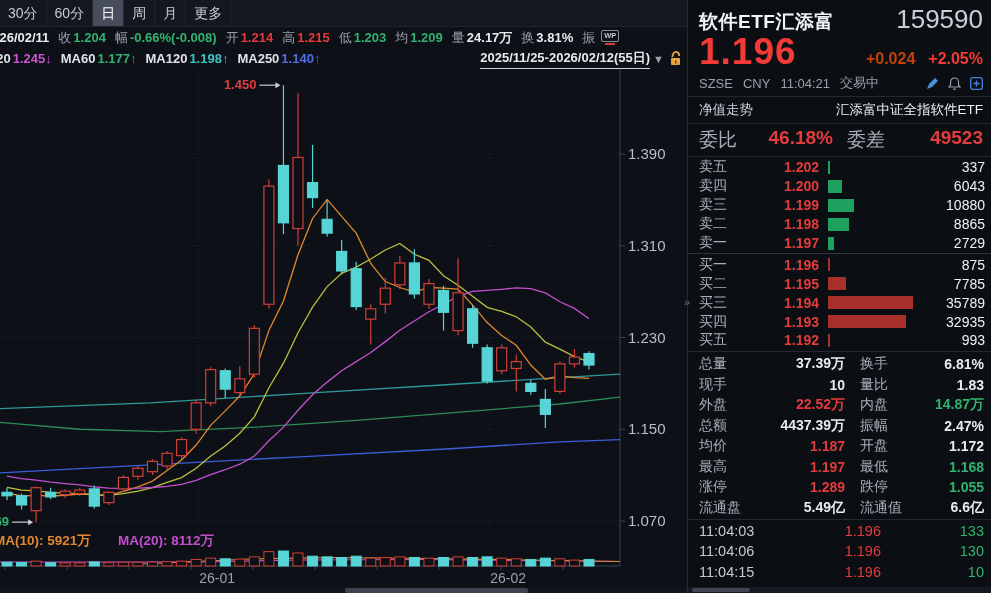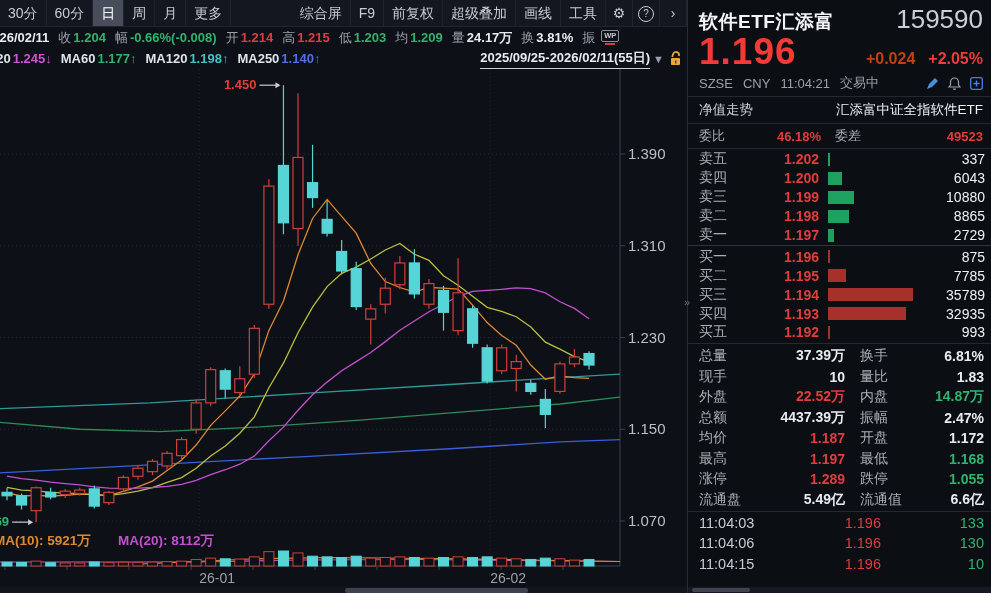--- a/index.html
+++ b/index.html
@@ -49,21 +49,21 @@
   .r-price{font-size:37px;font-weight:bold;color:#f43a36;letter-spacing:1px;}
   .r-chg{margin-left:auto;font-size:16px;font-weight:bold;color:#c2410c;}
   .r-pct{margin-left:13px;font-size:16px;font-weight:bold;color:#f43a36;}
   .r-status{display:flex;align-items:center;padding:1px 8px 4px 11px;font-size:13px;color:#9aa1ab;
       border-bottom:1px solid #232834;}
   .r-status .st{margin-right:10px;}
   .st-icons{margin-left:auto;display:flex;gap:9px;align-items:center;}
   .nav-row{display:flex;align-items:center;padding:4px 8px 4px 11px;font-size:13.5px;color:#cdd2da;
       border-bottom:1px solid #232834;}
   .nav-row .fund{margin-left:auto;color:#eef1f5;}
-  .wb-row{display:flex;align-items:center;padding:3px 8px 3px 11px;font-size:13px;
+  .wb-row{display:flex;align-items:flex-start;padding:3px 8px 3px 11px;font-size:19px;
       border-bottom:1px solid #232834;}
   .wb-label{color:#a9afb9;}
   .wb-v1{width:96px;text-align:right;color:#e23c3c;font-weight:bold;}
   .wb-l2{margin-left:14px;color:#a9afb9;}
   .wb-v2{flex:1;text-align:right;color:#e23c3c;font-weight:bold;}
   .depth{padding:1px 0;}
   .depth-row{display:flex;align-items:center;height:18.9px;font-size:14px;padding:0 5px 0 11px;}
   .d-label{width:34px;color:#a9afb9;}
   .d-price{width:86px;text-align:right;color:#e23c3c;font-weight:bold;}
   .d-bar-wrap{flex:1;position:relative;height:14px;margin-left:9px;}
@@ -95,31 +95,20 @@
   <div class="left">
     <div class="tb">
       <div class="tb-left" id="tb-left">
           <div class="tb-item">30分</div>
           <div class="tb-item">60分</div>
           <div class="tb-item sel">日</div>
           <div class="tb-item">周</div>
           <div class="tb-item">月</div>
           <div class="tb-item">更多</div>
         </div>
-      <div class="tb-right" id="tb-right">
-          <div class="tb-item">综合屏</div>
-          <div class="tb-item">F9</div>
-          <div class="tb-item">前复权</div>
-          <div class="tb-item">超级叠加</div>
-          <div class="tb-item">画线</div>
-          <div class="tb-item">工具</div>
-          <div class="tb-icon">⚙</div>
-          <div class="tb-icon"><span class="help-circle">?</span></div>
-          <div class="tb-icon">›</div>
-        </div>
     </div>
     <div class="qrow" id="quote-row">
         <span class="q-item">
           <span class="q-val w">2026/02/11</span>
         </span>
         <span class="q-item">
           <span class="q-label">收</span>
           <span class="q-val g">1.204</span>
         </span>
         <span class="q-item">
@@ -172,21 +161,21 @@
           <span class="q-item">
             <span class="ma-label">MA120</span>
             <span class="q-val ma120">1.198↑</span>
           </span>
           <span class="q-item">
             <span class="ma-label">MA250</span>
             <span class="q-val ma250">1.140↑</span>
           </span>
         </div>
       <div class="range-wrap">
-        <span class="range">2025/09/25-2026/02/11(55日)</span>
+        <span class="range">2025/11/25-2026/02/12(55日)</span>
         <span class="caret">▼</span>
         <svg width="13" height="15" viewBox="0 0 13 15">
           <path d="M4 7 V4 a3 3 0 0 1 6 0" fill="none" stroke="#e8a53c" stroke-width="1.8" transform="rotate(18 7 4)"></path>
           <rect x="2" y="7" width="9" height="7" rx="1" fill="#e8a53c"></rect>
           <rect x="6" y="9.5" width="1.4" height="3" fill="#5a4010"></rect>
         </svg>
       </div>
     </div>
     <div class="chart-wrap">
       <svg id="chart-svg" width="687" height="518">

